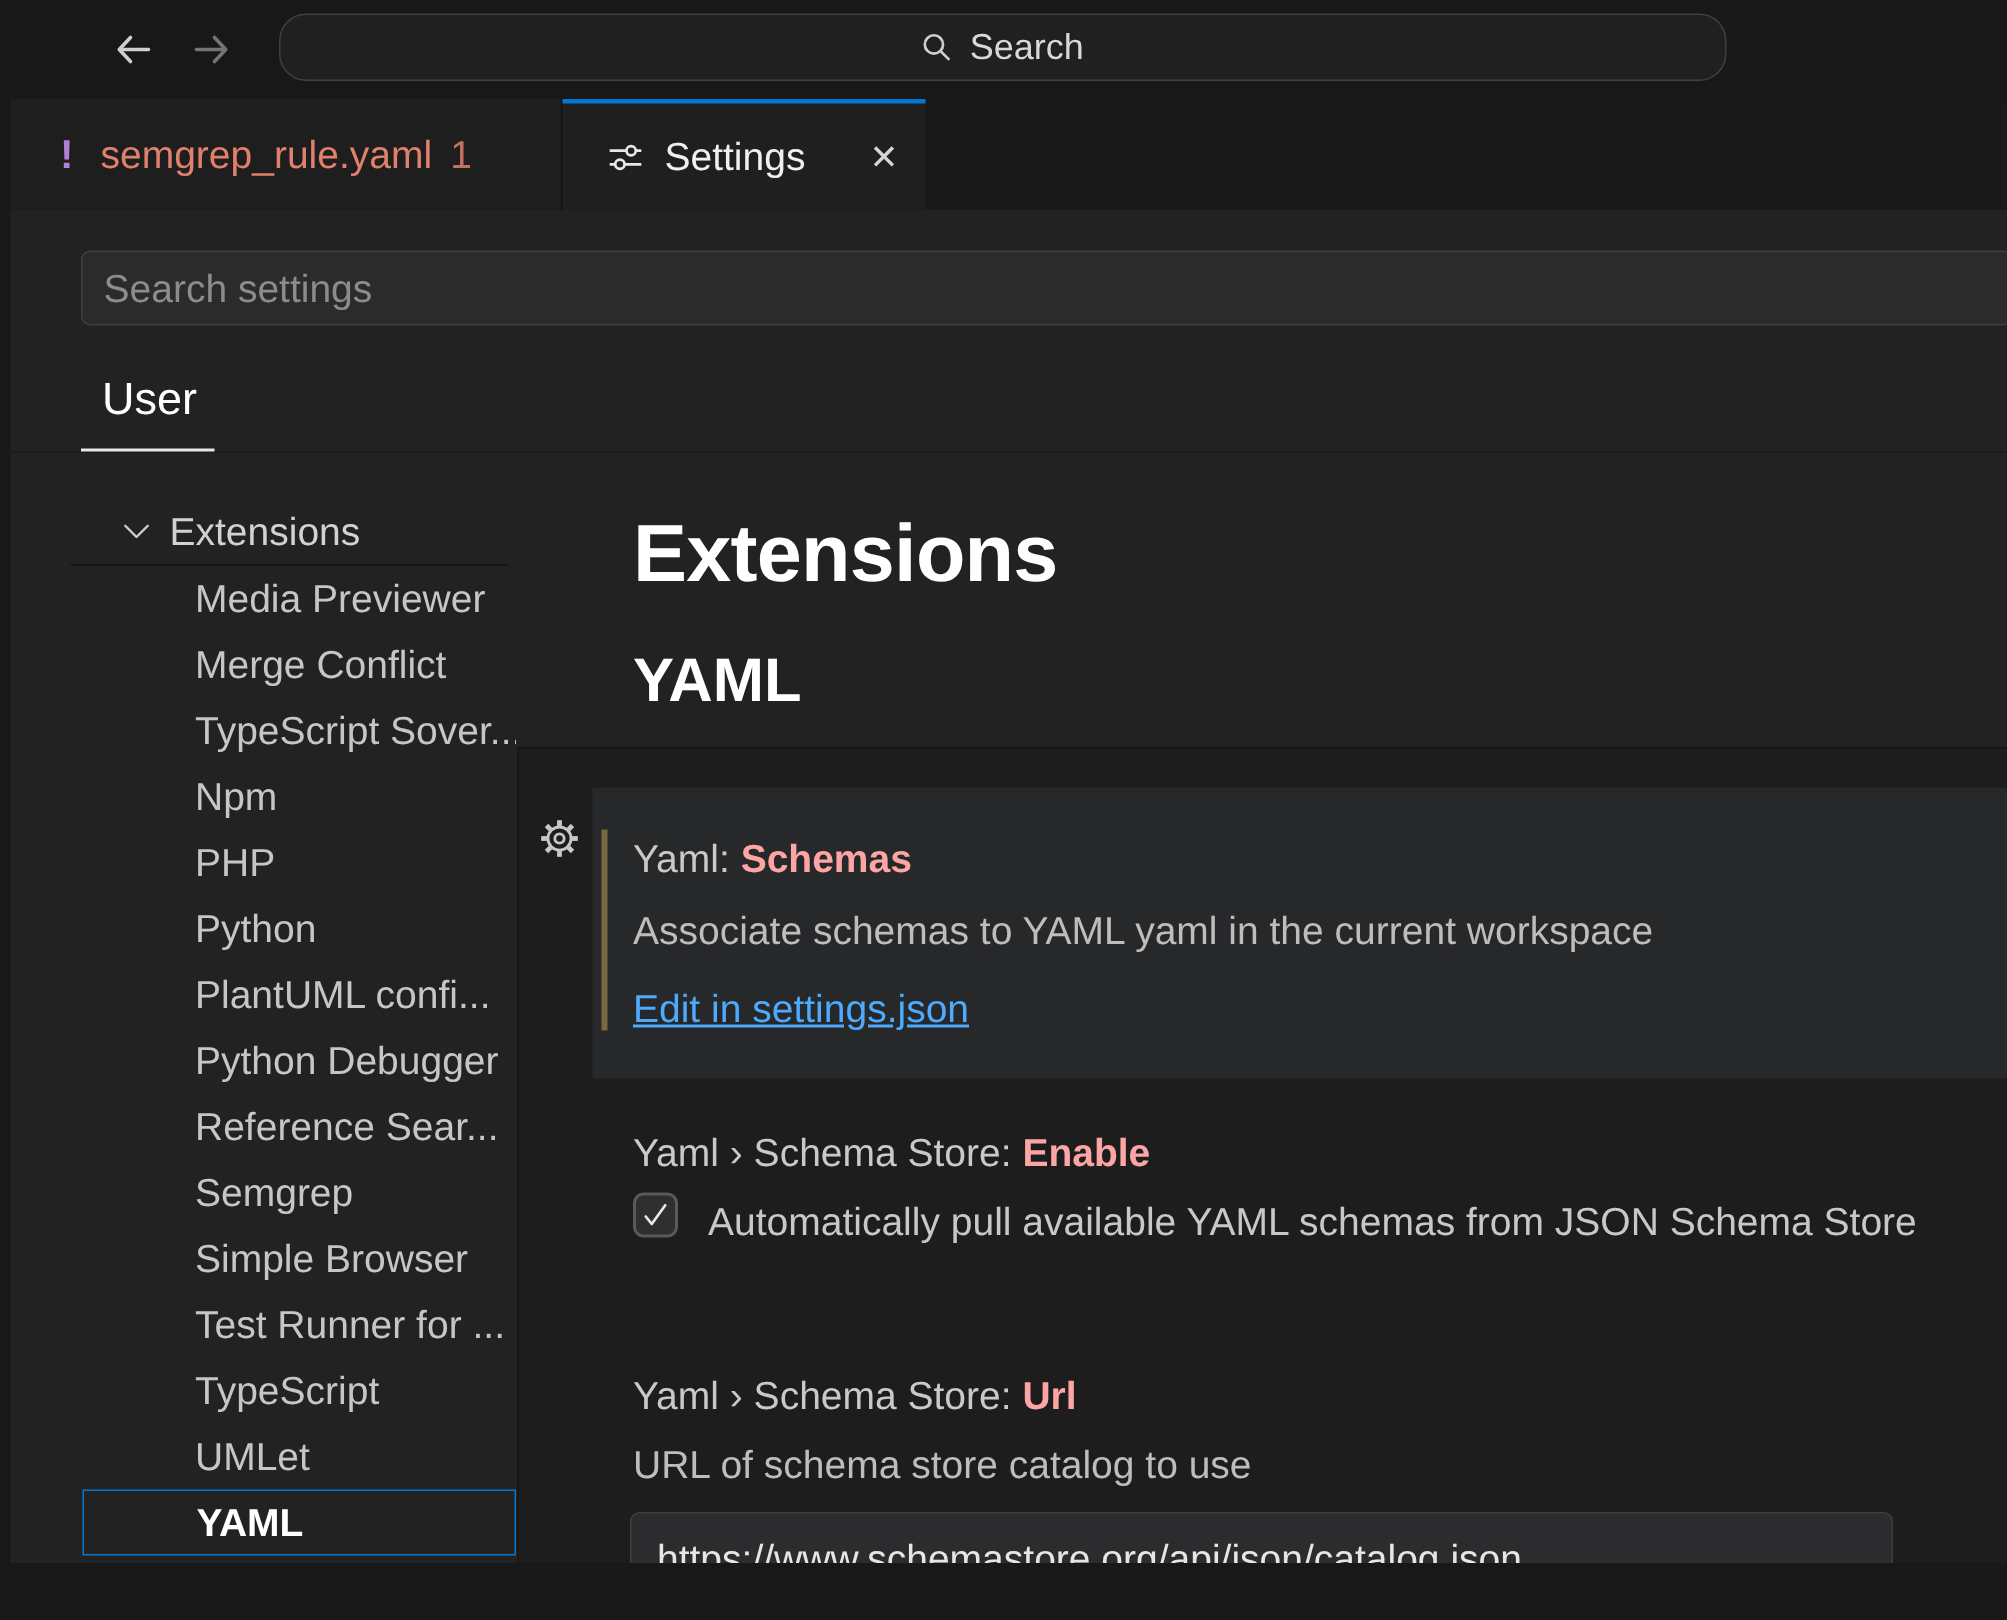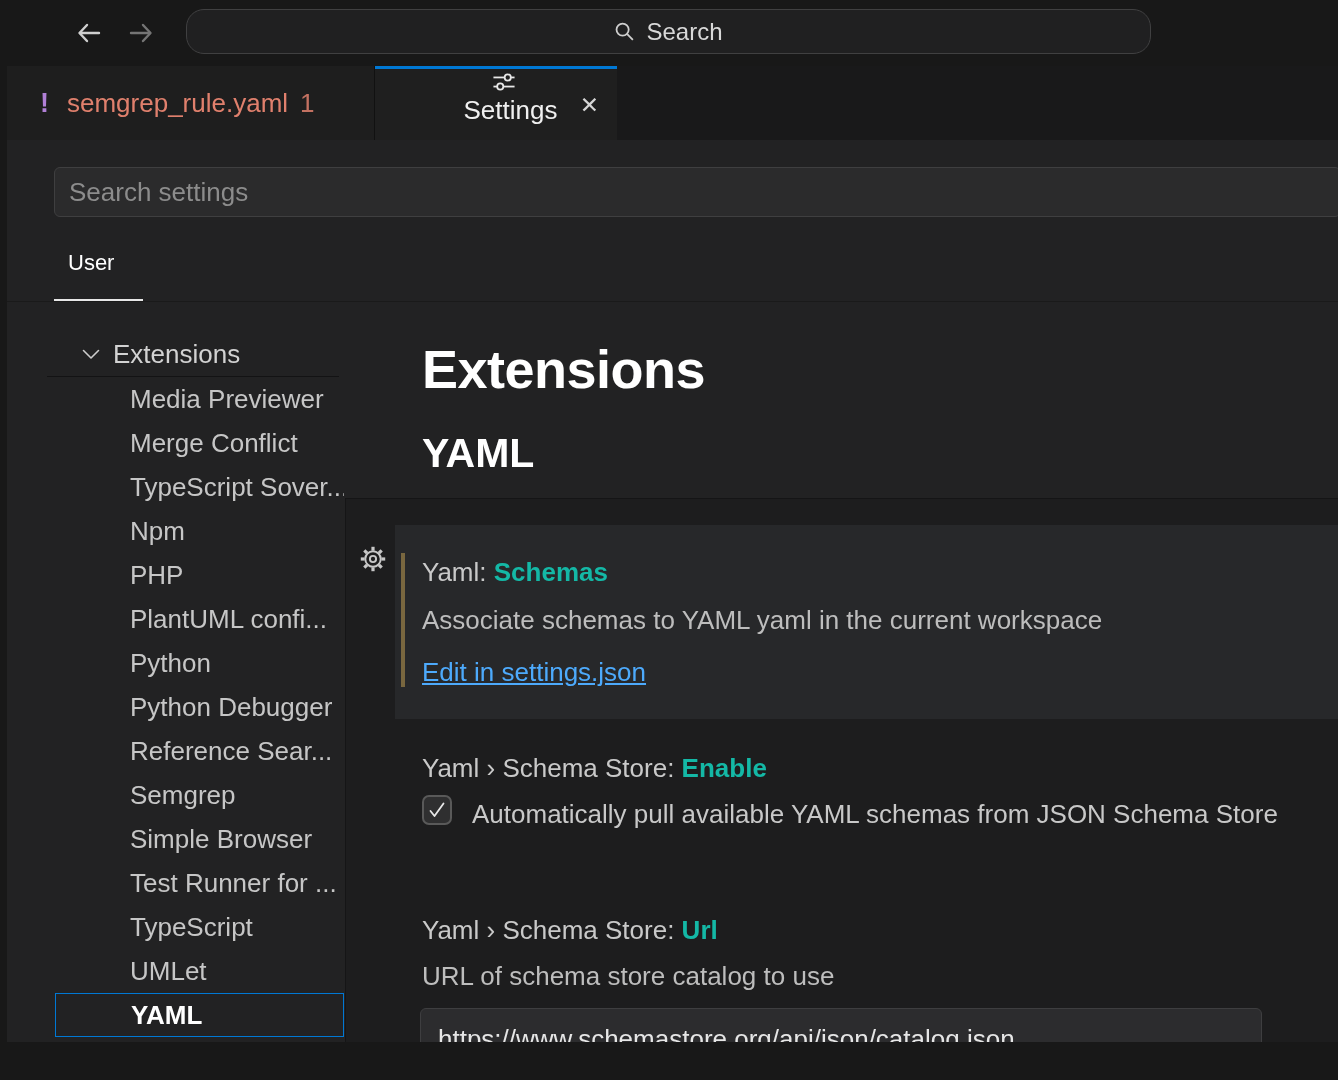--- a/index.html
+++ b/index.html
@@ -27,37 +27,37 @@
   .tabstrip { position:absolute; left:7px; top:66px; right:0; height:74px; background:#19191a; display:flex; }
   .tab { display:flex; align-items:center; font-size:26px; height:74px; }
   .tab-file {
     width:368px; background:#1e1e1e; color:#e0806d; padding-left:33px;
     border-right:1px solid #111;
   }
   .tab-file .excl { color:#b180d7; font-weight:700; margin-right:18px; font-size:27px; }
   .tab-file .badge { margin-left:12px; opacity:.85; }
   .tab-settings {
     width:242px; background:#1f1f1f; color:#f0f0f0; padding-left:29px;
-    border-top:3px solid #0078d4; position:relative;flex-direction:column;
+    border-top:3px solid #0078d4; position:relative;
   }
   .tab-settings .tab-icon { margin-right:13px; }
   .tab-close { position:absolute; right:18px; top:50%; transform:translateY(-50%);
     color:#d6d6d6; font-size:23px; line-height:1; }
 
   
   .editor { position:absolute; left:7px; top:140px; right:0; bottom:38px; background:#222223; overflow:hidden; }
 
   .ss-search {
     position:absolute; left:47px; top:27px; right:-3px; height:50px;
     background:#2b2b2c; border:1px solid #3f3f40; border-radius:6px;
     display:flex; align-items:center; padding-left:14px;
     color:#8c8c8c; font-size:26px;
   }
   .scope-line { position:absolute; left:0; right:0; top:161px; height:1px; background:#1a1a1a; }
-  .user-label { position:absolute; left:61px; top:110px; font-size:22px; color:#ffffff; }
+  .user-label { position:absolute; left:61px; top:110px; font-size:30px; color:#ffffff; }
   .user-underline { position:absolute; left:47px; top:159px; width:89px; height:2px; background:#e7e7e7; }
 
   
   .toc { position:absolute; left:0; top:170px; width:338px; bottom:0; font-size:26px; color:#c6c6c6; }
   .toc-header { margin-top:22px; height:44px; display:flex; align-items:center; padding-left:75px; gap:13px; color:#d2d2d2; }
   .toc-divider { height:1px; background:#131314; margin:0 6px 0 40px; }
   .toc-item {
     margin-left:48px; width:289px; height:44px; line-height:44px; padding-left:75px;
     white-space:nowrap; overflow:hidden;
   }
@@ -71,21 +71,21 @@
   .slist {
     position:absolute; left:338px; top:358px; right:0; bottom:0;
     background:#1d1d1e; border-top:1px solid #151516; border-left:1px solid #151516;
     overflow:hidden;
   }
   .gear { position:absolute; left:12px; top:45px; }
   .srow { position:absolute; left:49px; right:0; }
   .row-schemas { top:26px; height:194px; background:#27282a; }
   .modbar { position:absolute; left:6px; top:28px; width:4px; height:134px; background:#79673f; }
   .s-title { position:absolute; left:27px; font-size:26px; color:#c9c9c9; white-space:nowrap; }
-  .s-title b { color:#14b8a6; font-weight:700; }
+  .s-title b { color:#fca5a5; font-weight:700; }
   .s-desc { position:absolute; left:27px; font-size:26px; color:#bdbdbd; white-space:nowrap; }
   .s-link { position:absolute; left:27px; font-size:26px; color:#4daafc;text-decoration:underline; }
   .row-schemas .s-title { top:32px; }
   .row-schemas .s-desc  { top:80px; }
   .row-schemas .s-link  { top:132px; }
 
   .row-enable { top:242px; height:150px; }
   .row-enable .s-title { top:12px; }
   .checkbox {
     position:absolute; left:27px; top:54px; width:30px; height:30px;
@@ -166,22 +166,22 @@
         </svg>
         <span>Extensions</span>
       </div>
       <div class="toc-divider"></div>
       <div>
           <div class="toc-item">Media Previewer</div>
           <div class="toc-item">Merge Conflict</div>
           <div class="toc-item">TypeScript Sover...</div>
           <div class="toc-item">Npm</div>
           <div class="toc-item">PHP</div>
+          <div class="toc-item">Python</div>
           <div class="toc-item">PlantUML confi...</div>
-          <div class="toc-item">Python</div>
           <div class="toc-item">Python Debugger</div>
           <div class="toc-item">Reference Sear...</div>
           <div class="toc-item">Semgrep</div>
           <div class="toc-item">Simple Browser</div>
           <div class="toc-item">Test Runner for ...</div>
           <div class="toc-item">TypeScript</div>
           <div class="toc-item">UMLet</div>
           <div class="toc-item selected">YAML</div>
         </div>
     </div>

